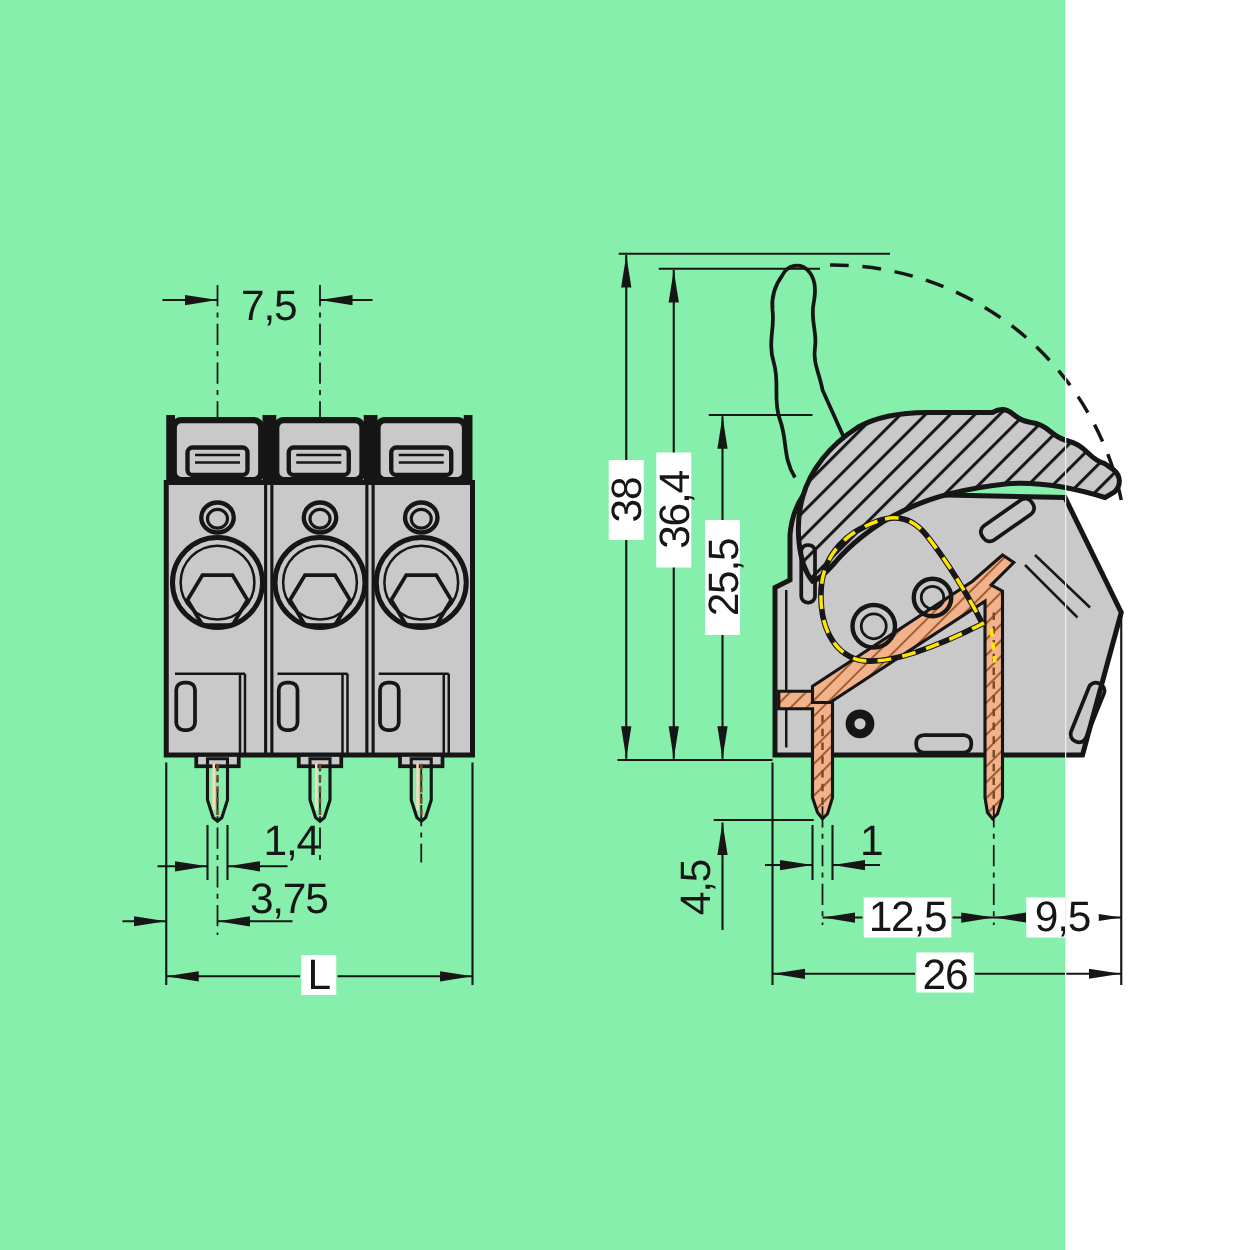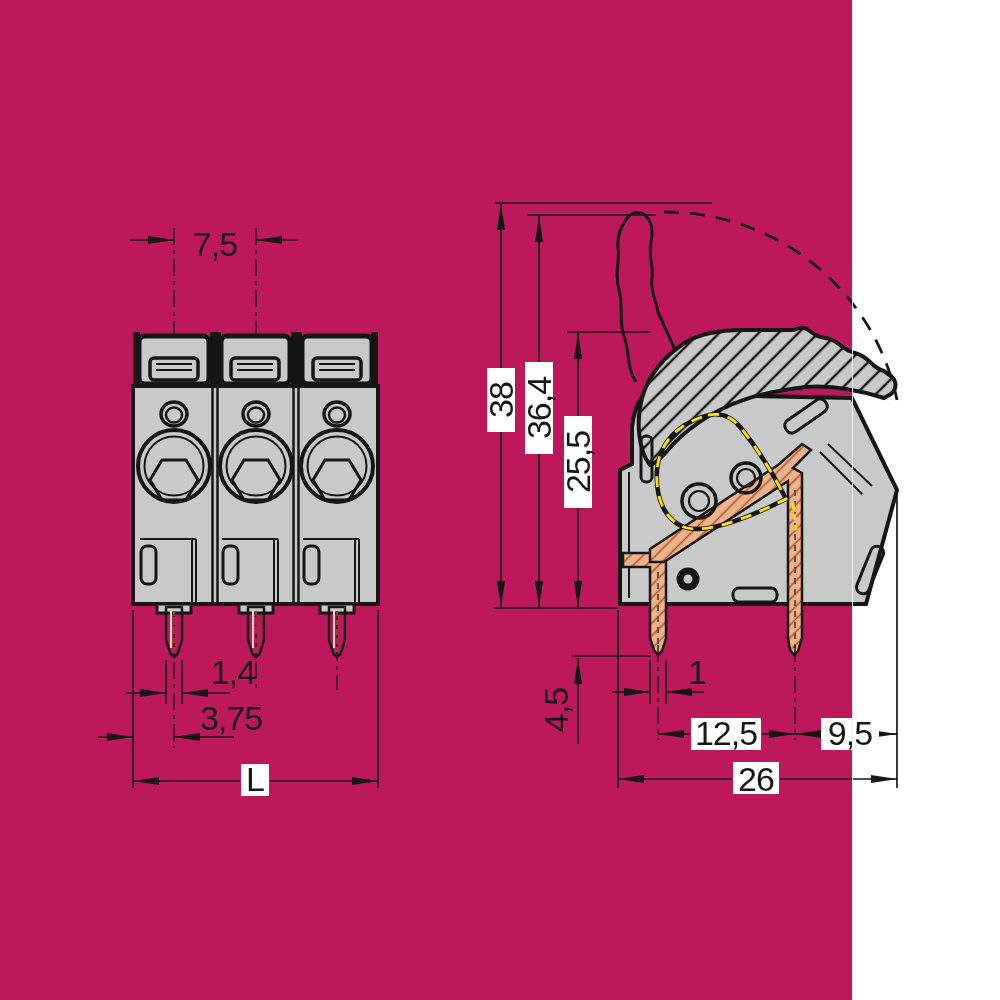--- a/index.html
+++ b/index.html
@@ -1,16 +1,16 @@
 <!DOCTYPE html>
 <html><head>
 <meta charset="utf-8">
 <style>
   html,body{margin:0;padding:0;background:#fff;}
-  .canvas{position:relative;width:852px;height:1000px;background:#be185d;outline:1px solid #ededed;font-family:"Liberation Sans",sans-serif;}
+  .canvas{position:relative;width:852px;height:1000px;background:#86efac;outline:1px solid #ededed;font-family:"Liberation Sans",sans-serif;}
   svg{display:block;}
   .o{stroke:#161616;fill:none;}
   .gray{fill:#c9c9c9;}
   .d{stroke:#161616;stroke-width:1.7;fill:none;}
   .thin{stroke:#161616;stroke-width:2;fill:none;}
   .cl{stroke:#161616;stroke-width:1.4;fill:none;stroke-dasharray:17 5 4 5;}
   text.dim{font-family:"Liberation Sans",sans-serif;font-size:34px;fill:#161616;letter-spacing:-1px;}
   .wbg{fill:#ffffff;}
 </style>
 </head>

